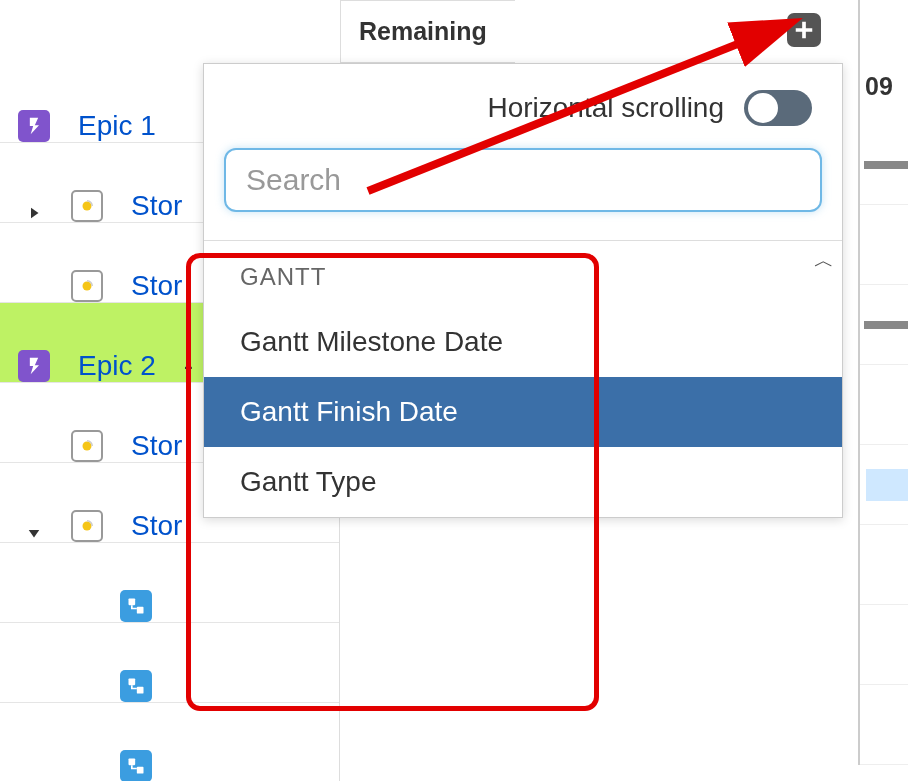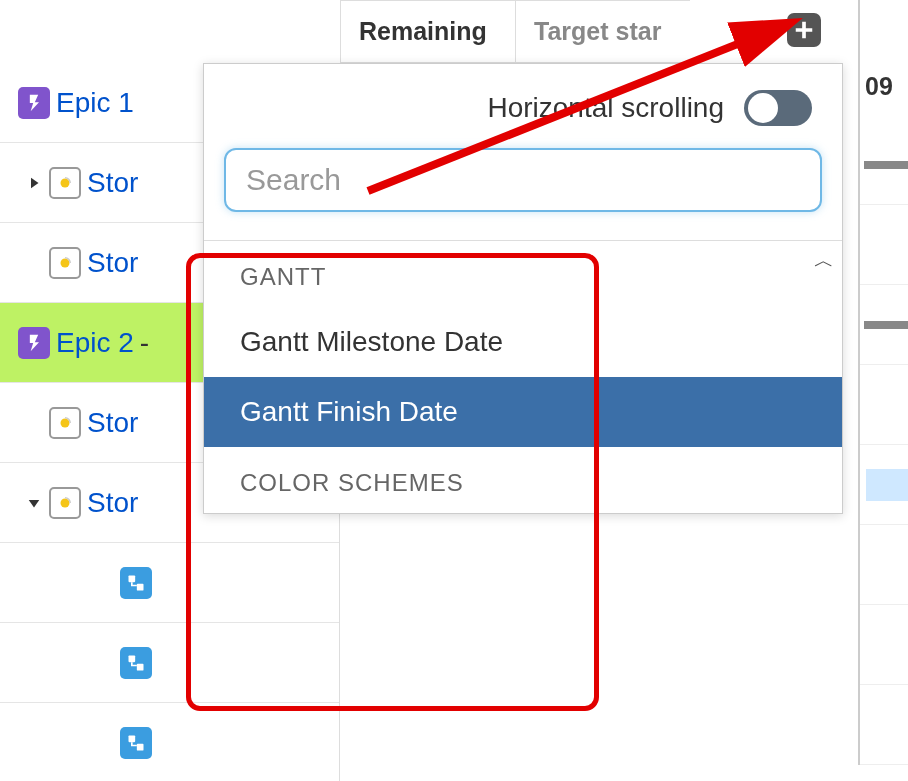--- a/index.html
+++ b/index.html
@@ -15,21 +15,21 @@
 
 .plus-btn{position:absolute;left:787px;top:13px;width:34px;height:34px;background:#555;border-radius:7px;display:flex;align-items:center;justify-content:center;cursor:pointer}
 .plus-btn svg{width:22px;height:22px;fill:#fff}
 
 
 .right-header{position:absolute;left:858px;top:0;width:50px;height:125px;border-left:2px solid #ccc}
 .right-year{position:absolute;left:865px;top:72px;font-size:25px;font-weight:bold;color:#333}
 
 
 .tree{position:absolute;left:0;top:63px;width:340px;border-right:1px solid #ddd}
-.tree-row{display:flex;align-items:center;height:80px;border-bottom:1px solid #e5e5e5;padding-left:18px;gap:6px}
+.tree-row{display:flex;align-items:flex-end;height:80px;border-bottom:1px solid #e5e5e5;padding-left:18px;gap:28px}
 .tree-row.indent1{padding-left:25px}
 .tree-row.indent2{padding-left:120px}
 .tree-row.sel{background:#bef264}
 .caret{width:18px;height:18px}
 .caret svg{width:18px;height:18px;fill:#333}
 .epic-icon{width:32px;height:32px;background:#8054cc;border-radius:5px;display:flex;align-items:center;justify-content:center}
 .epic-icon svg{width:20px;height:20px;fill:#fff}
 .story-icon{width:32px;height:32px;background:#fff;border:2px solid #999;border-radius:5px;display:flex;align-items:center;justify-content:center}
 .story-icon svg{width:18px;height:18px;fill:#f5c518}
 .subtask-icon{width:32px;height:32px;background:#3b9de0;border-radius:5px;display:flex;align-items:center;justify-content:center}
@@ -65,21 +65,20 @@
 .gbar{position:absolute;background:#888;height:8px;left:4px;right:0;top:36px}
 .glight{position:absolute;background:#cfe8ff;height:32px;left:6px;right:0;top:24px}
 </style>
 </head>
 <body>
 
 <div class="container">
 
   <div class="col-headers">
     <div class="col-header remaining">Remaining</div>
-    <div class="col-header target">Target star</div>
   </div>
 
   <div class="plus-btn">
     <svg viewBox="0 0 24 24">
         <path d="M10 3h4v7h7v4h-7v7h-4v-7H3v-4h7z"></path>
       </svg>
   </div>
 
   <div class="right-header"></div>
   <div class="right-year">09</div>
@@ -200,21 +199,21 @@
       </div>
     </div>
     <div class="search-wrap">
       <input class="search-input" type="text" placeholder="Search" style="">
     </div>
     <div class="list-area">
       <span class="scroll-up">︿</span>
       <div class="group-header">GANTT</div>
       <div class="item">Gantt Milestone Date</div>
       <div class="item highlight">Gantt Finish Date</div>
-      <div class="group-header">COLOR SCHEMES</div>
+      <div class="item">Gantt Type</div>
     </div>
   </div>
 
   <div class="redbox"></div>
 
   <svg class="arrow" viewBox="0 0 460 200">
     <defs>
       <marker id="ah" markerWidth="10" markerHeight="10" refX="7" refY="3" orient="auto">
         <path d="M0,0 L0,6 L9,3 z" fill="#e20000"></path>
       </marker>

